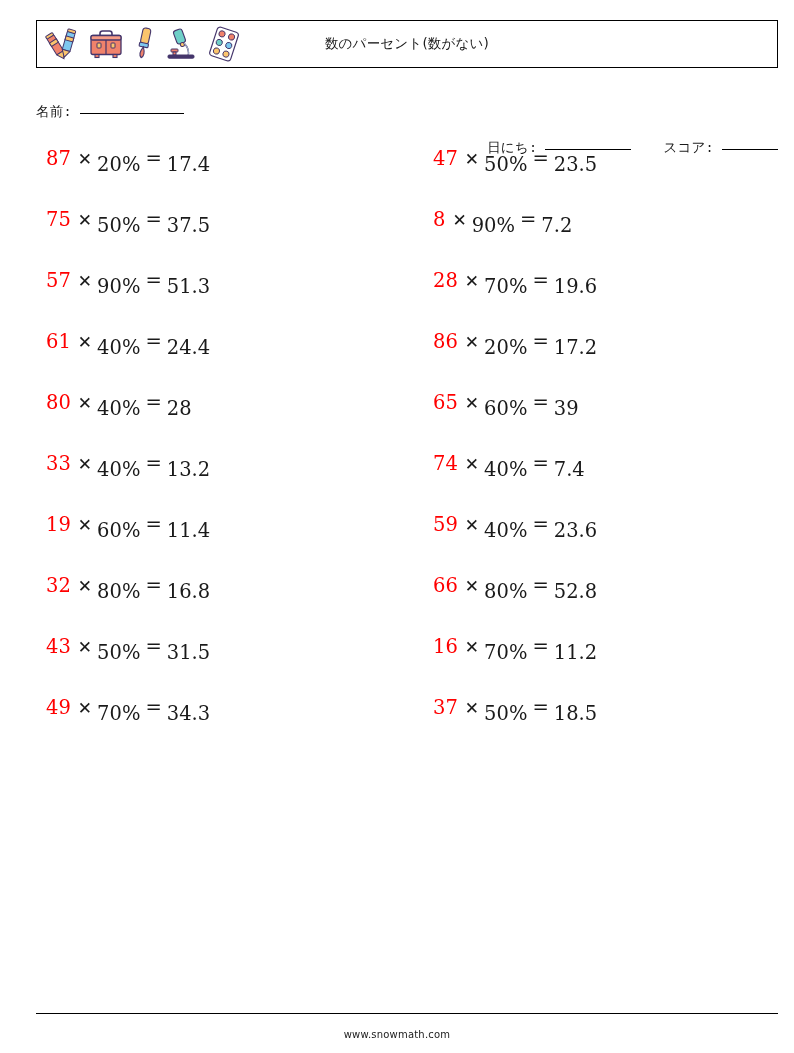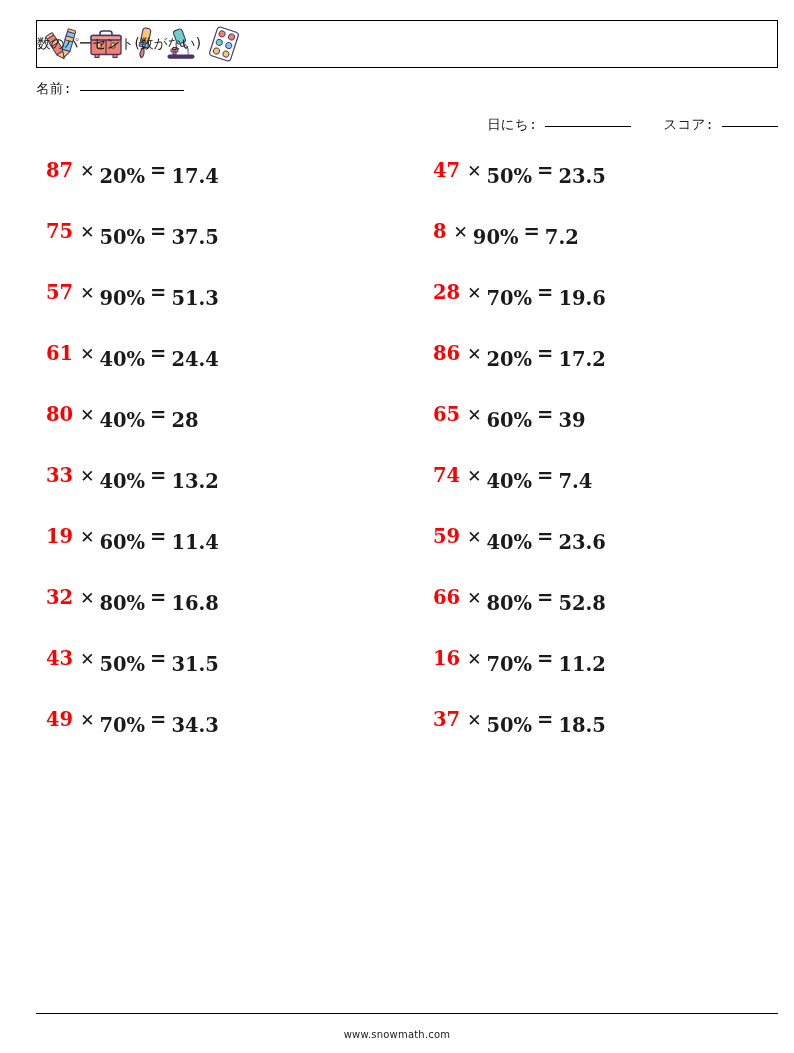--- a/index.html
+++ b/index.html
@@ -37,33 +37,33 @@
     height: 100%;
   }
   .header-icons svg { display: block; }
 
   .header-title {
     position: absolute;
     left: 0;
     right: 0;
     top: 50%;
     transform: translateY(-50%);
-    text-align: left;
+    text-align: center;
     font-size: 13.5px;
     font-family: "DejaVu Sans", "Liberation Sans", sans-serif;
     color: #1a1a1a;
     letter-spacing: 0.2px;
     pointer-events: none;
   }
 
   
   .info-row {
     position: absolute;
     left: 36px;
-    top: 80px;
+    top: 103px;
     width: 742px;
     height: 22px;
     font-size: 13.5px;
     font-family: Liberation Mono, monospace;
   }
   .info-left {
     position: absolute;
     left: 0;
     top: 0;
     white-space: nowrap;
@@ -85,28 +85,27 @@
   .bl-name  { width: 104px; }
   .bl-date  { width: 86px; }
   .bl-score { width: 56px; }
   .info-label { letter-spacing: 0.2px; }
   .gap-md { display: inline-block; width: 16px; }
 
   
   .problems {
     position: absolute;
     left: 36px;
-    top: 140px;
+    top: 128px;
     width: 742px;
     display: grid;
     grid-template-columns: 355px 355px;
     column-gap: 32px;
     grid-auto-flow: row;
     row-gap: 0;
-    font-weight: bold;
   }
   .problem {
     height: 61px;
     display: flex;
     align-items: center;
     font-size: 19.5px;
     font-family: "DejaVu Serif", "Liberation Serif", serif;
     white-space: nowrap;
     padding-left: 10px;
     box-sizing: border-box;

